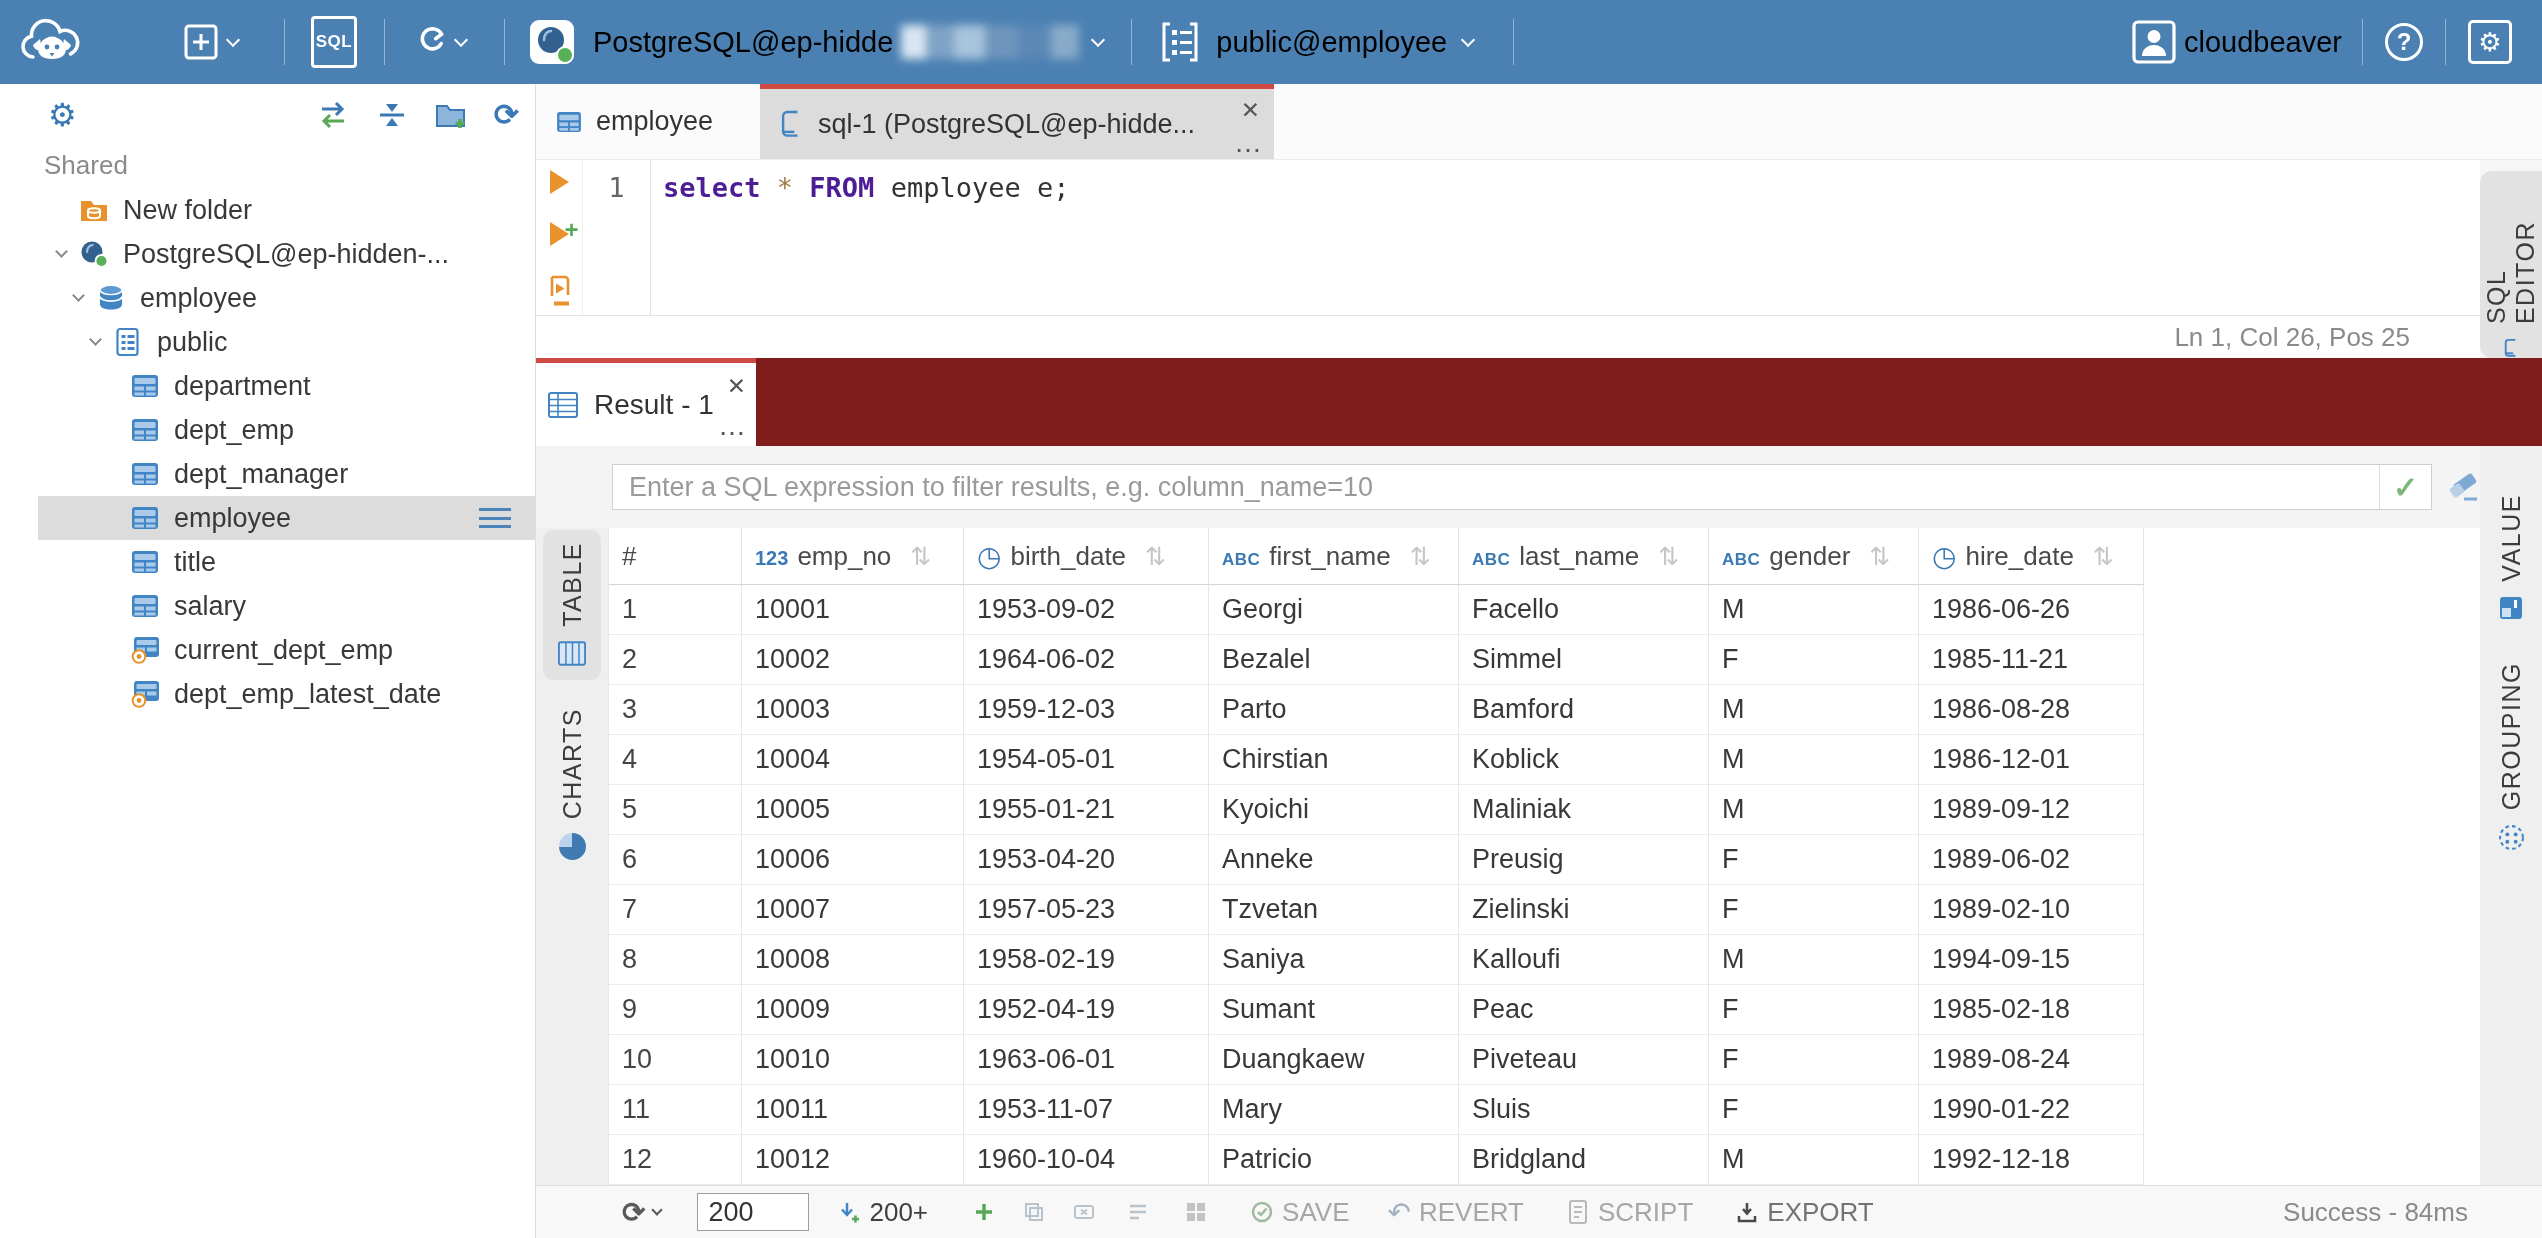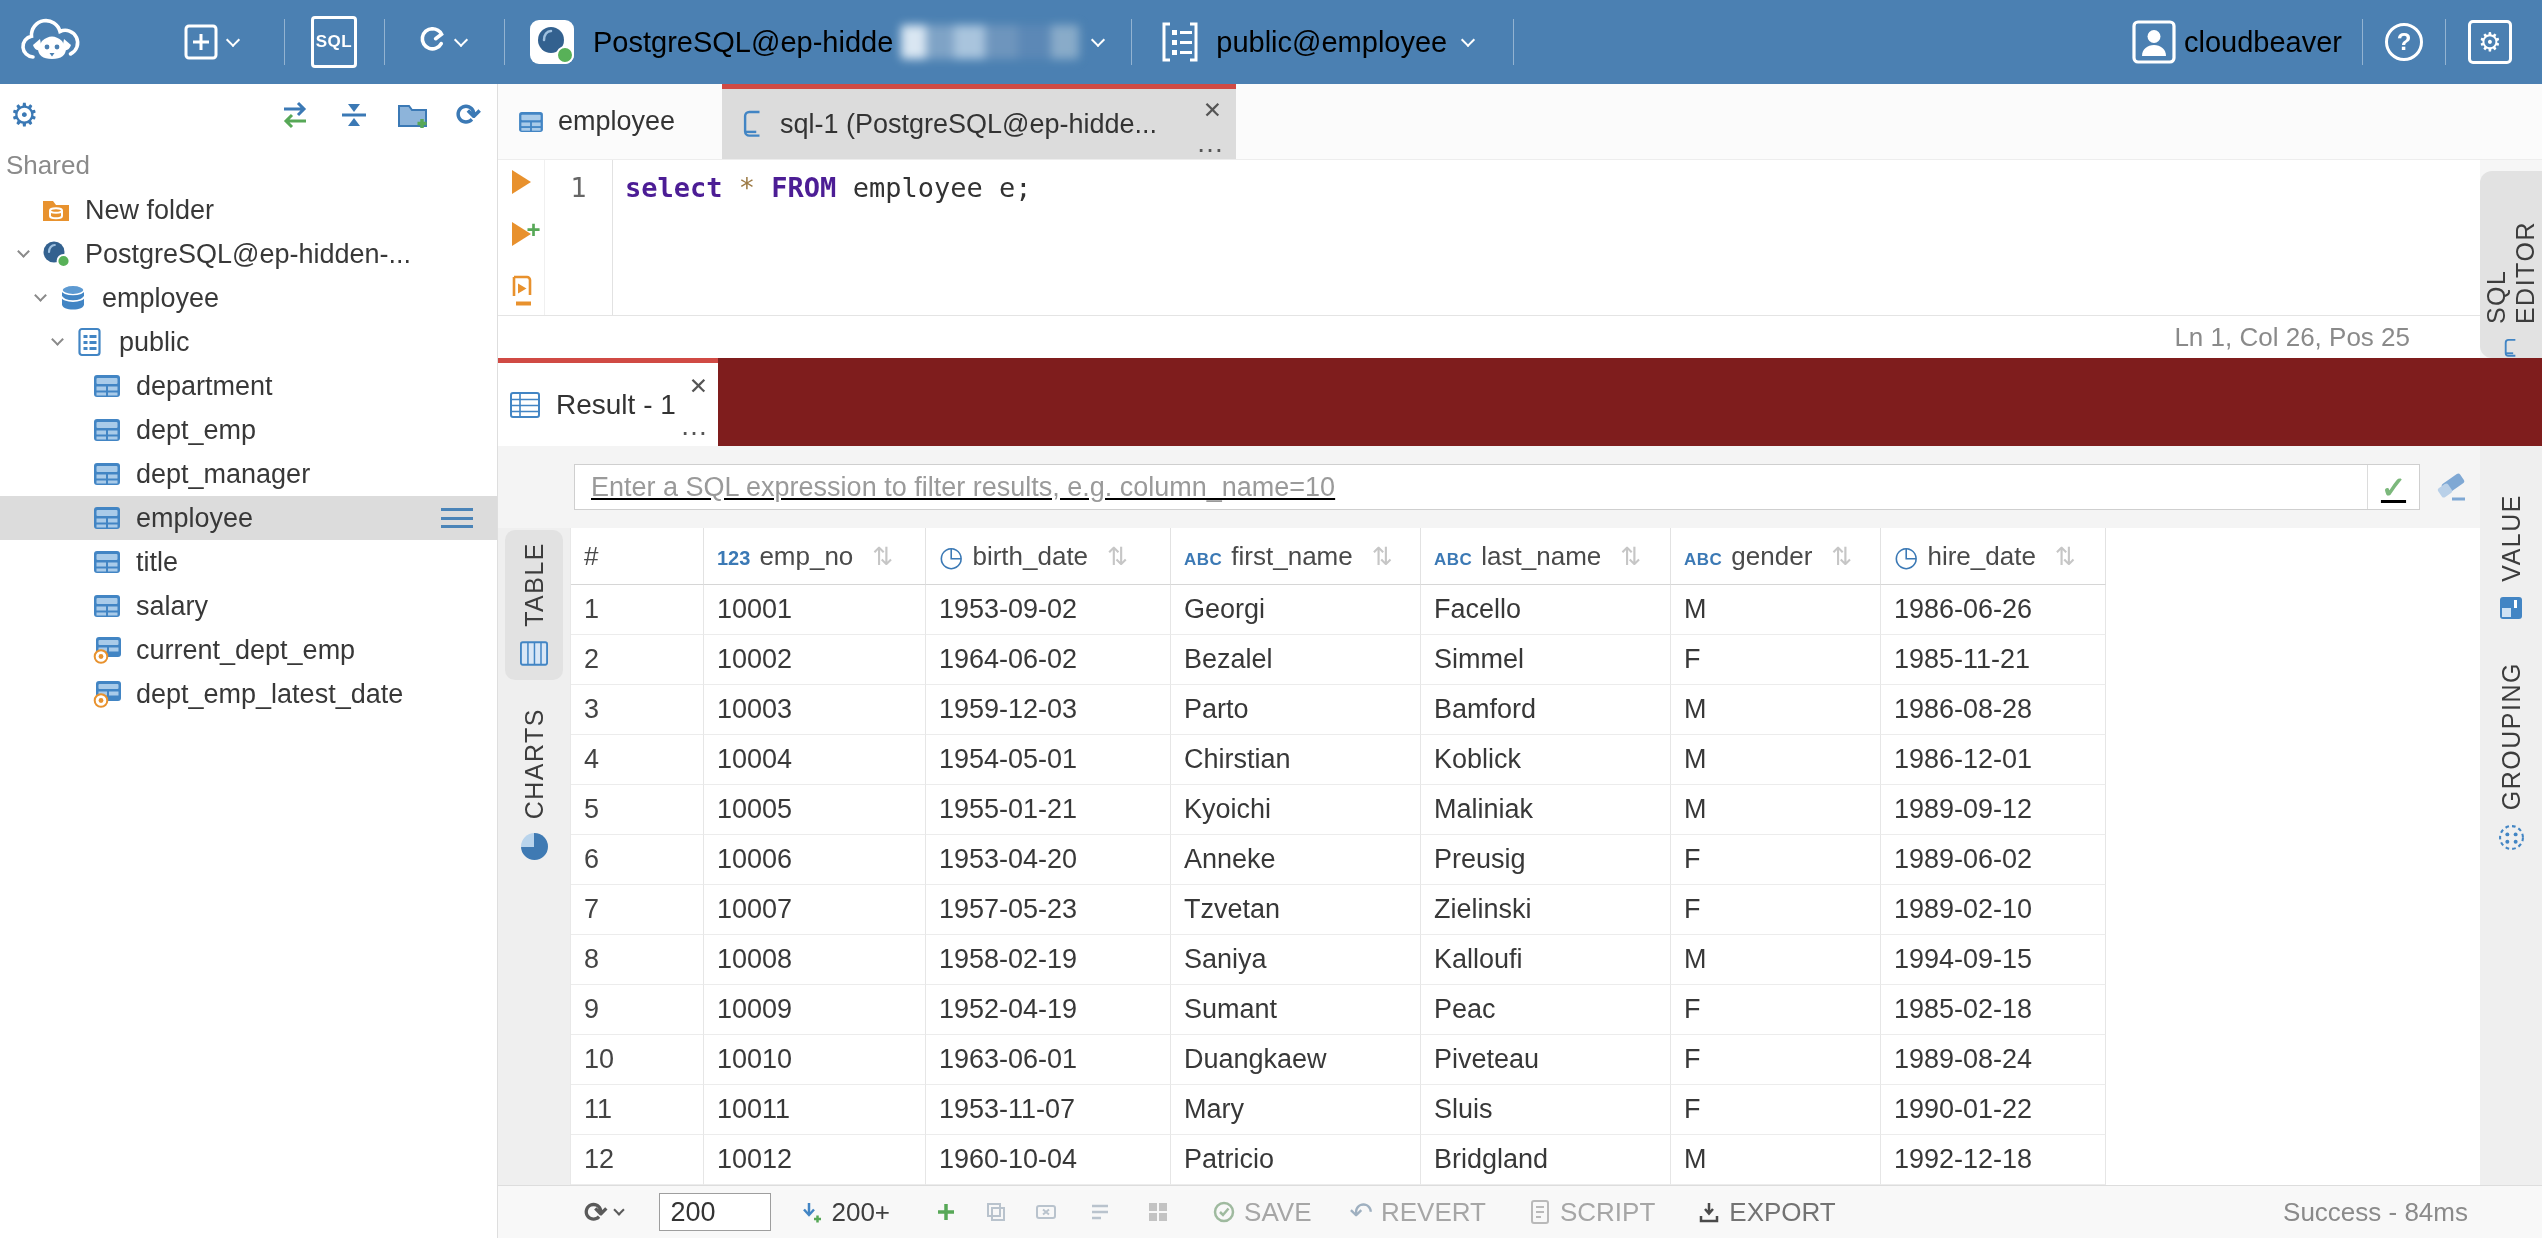--- a/index.html
+++ b/index.html
@@ -21,21 +21,21 @@
      filter:blur(5px); }
   .settingsbox { width:44px; height:44px; border:3px solid #fff; border-radius:5px; display:flex; align-items:center; justify-content:center; }
   .icon-gear::before { content:"\2699"; }
   .icon-question::before { content:"?"; font-weight:bold; }
   .helpcircle { width:38px; height:38px; border:3px solid #fff; border-radius:50%; display:flex; align-items:center; justify-content:center; font-size:24px; }
 
   
   .split { flex:1; display:flex; min-height:0; }
 
   
-  .sidebar { flex:0 0 498px; border-right:1px solid #dedede; display:flex; flex-direction:column; background:#fff; }
+  .sidebar { flex:0 0 498px; border-right:1px solid #dedede; display:flex; flex-direction:column; background:#fff;margin-left:38px; }
   .side-toolbar { height:62px; display:flex; align-items:center; padding:0 16px 0 10px; }
   .side-toolbar .spacer { flex:1; }
   .side-toolbar .sicon { margin-left:26px; display:flex; align-items:center; }
   .blue-gear { font-size:32px; color:#3b79b5; line-height:1; }
   .blue-refresh::before { content:"\27F3"; font-size:30px; font-weight:bold; color:#3b79b5; line-height:1; }
   .section-label { font-size:26px; color:#8a8a8a; padding-left:6px; margin-top:4px; height:34px; }
   .tree { margin-top:4px; }
   .trow { height:44px; display:flex; align-items:center; position:relative; cursor:default; }
   .trow.lvl0 { padding-left:6px; }
   .trow.lvl1 { padding-left:23px; }
@@ -92,21 +92,21 @@
 
   
   .result-tabbar { flex:0 0 88px; background:#7f1d1d; display:flex; }
   .result-tab { width:220px; background:#fff; border-top:5px solid #d04a44; display:flex; align-items:center; gap:16px; padding-left:12px; font-size:28px; color:#333; position:relative; }
   .result-tab .tab-close { right:10px; top:10px; }
   .result-tab .tab-more { right:10px; bottom:4px; }
 
   .result-row { flex:1; display:flex; min-height:0; }
   .result-content { flex:1; display:flex; flex-direction:column; min-width:0; }
   .filter-row { flex:0 0 82px; background:#f4f4f4; display:flex; align-items:center; padding-left:76px; }
-  .filter-box { width:1846px; height:46px; background:#fff; border:1px solid #cfcfcf; display:flex; align-items:stretch;text-decoration:underline; }
+  .filter-box { width:1846px; height:46px; background:#fff; border:1px solid #cfcfcf; display:flex; align-items:stretch; }
   .filter-box input { flex:1; border:none; outline:none; font-size:27px; padding-left:16px; color:#333; font-family:"Liberation Sans",sans-serif; }
   .filter-box input::placeholder { color:#9a9a9a; }
   .filter-apply { width:52px; border-left:1px solid #dcdcdc; display:flex; align-items:center; justify-content:center; cursor:pointer; }
   .icon-check::before { content:"\2713"; }
   .filter-apply .icon-check { color:#7cb87c; font-size:30px; font-weight:bold; }
   .eraser { margin-left:16px; cursor:pointer; display:flex; }
 
   .grid-wrap { flex:1; display:flex; background:#fff; min-height:0; }
   .lstrip { flex:0 0 72px; background:#efefef; display:flex; flex-direction:column; align-items:center; }
   .vtab-table { width:58px; height:150px; background:#e2e2e2; border-radius:10px; margin-top:2px; padding-top:12px; }

